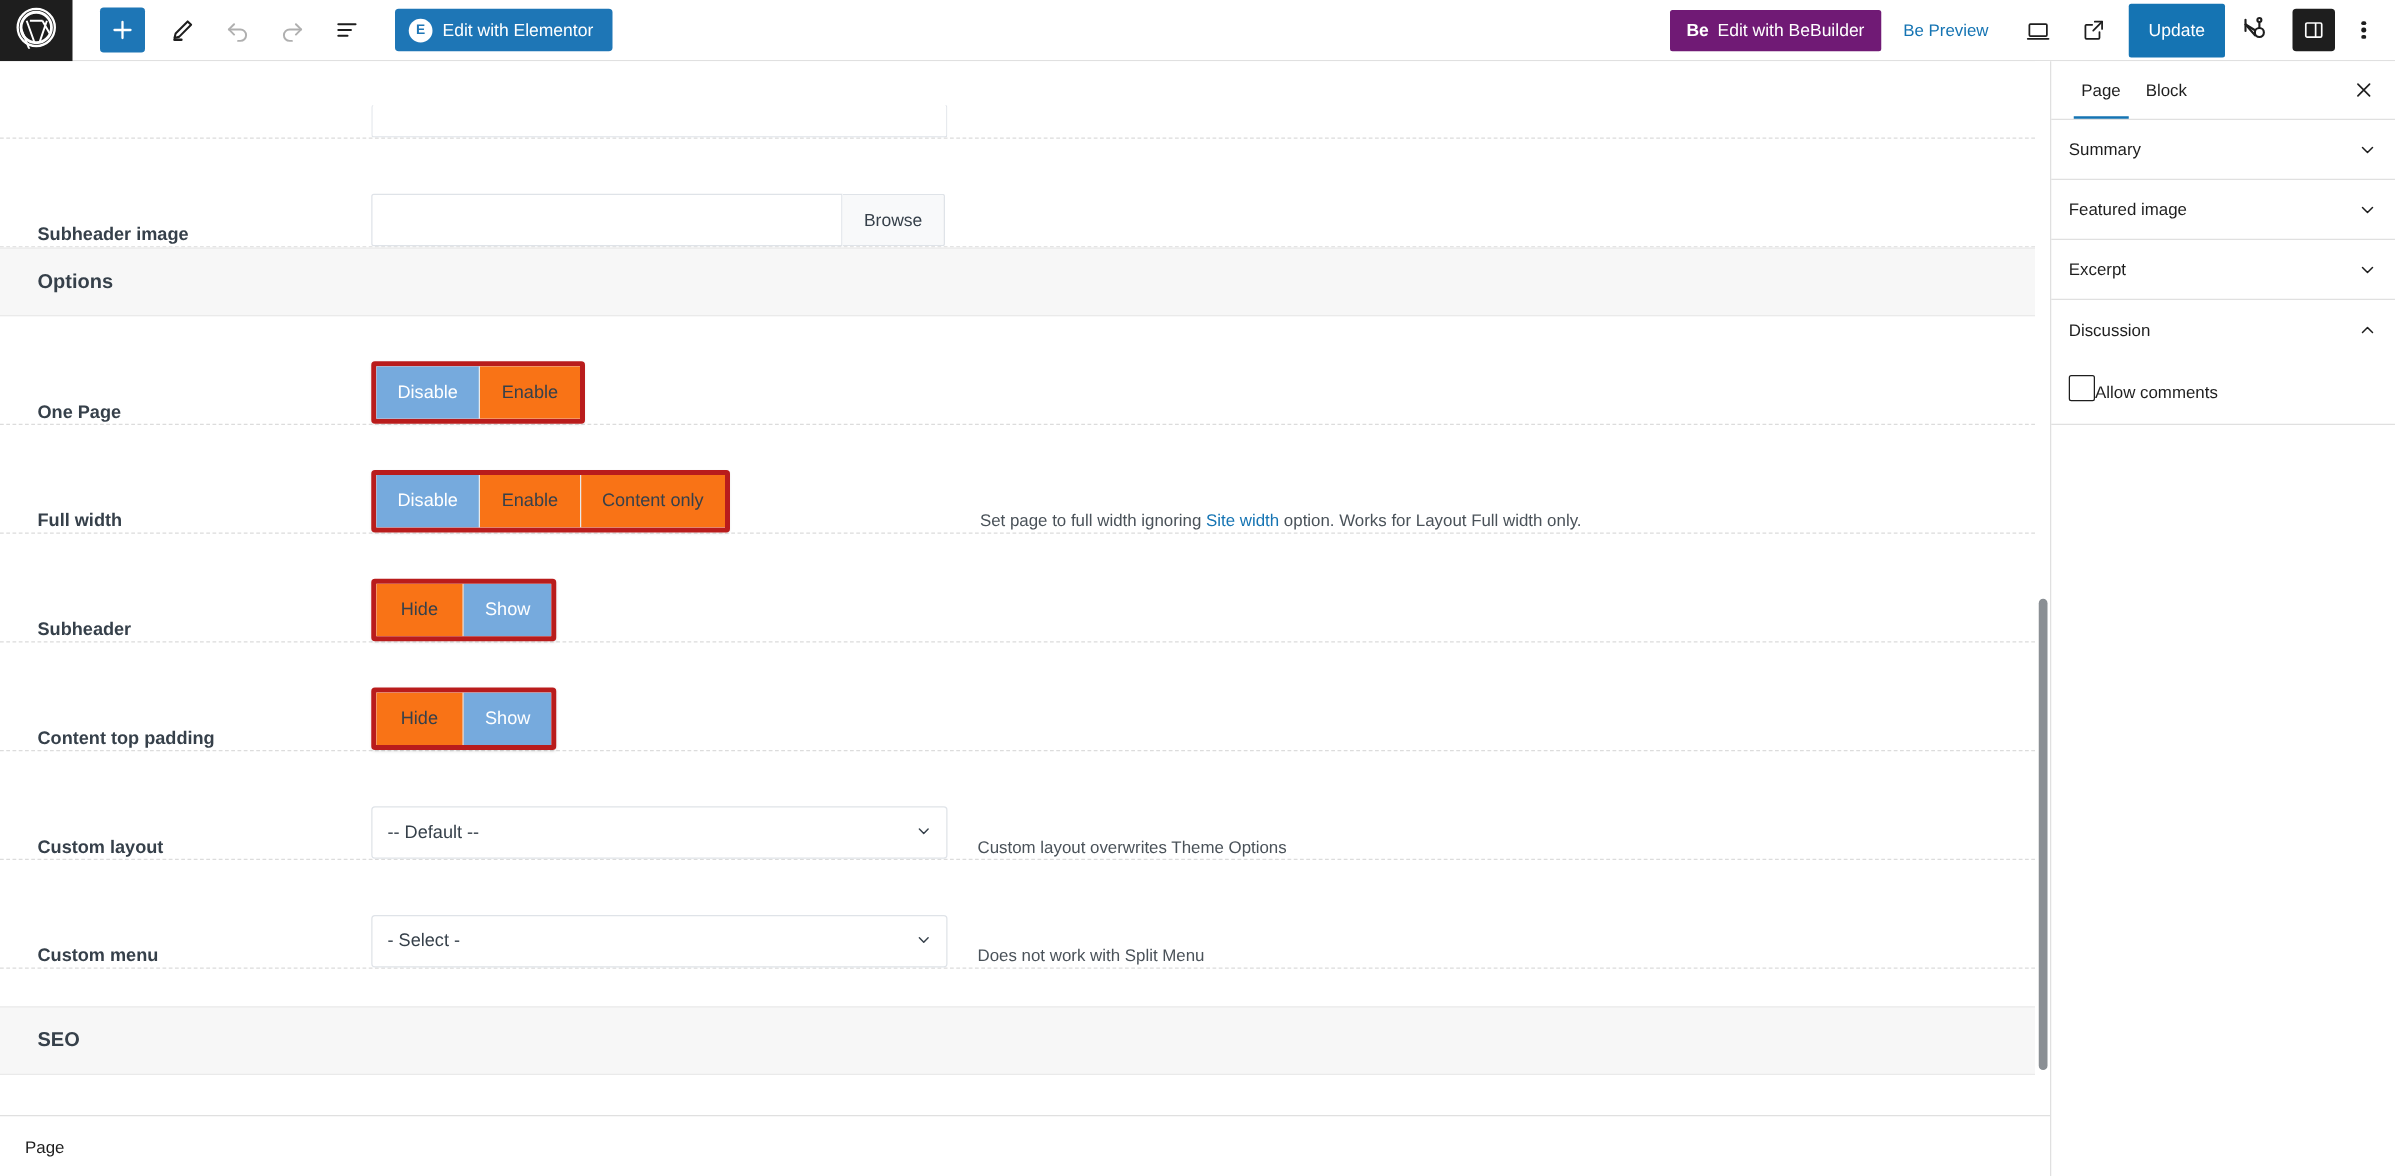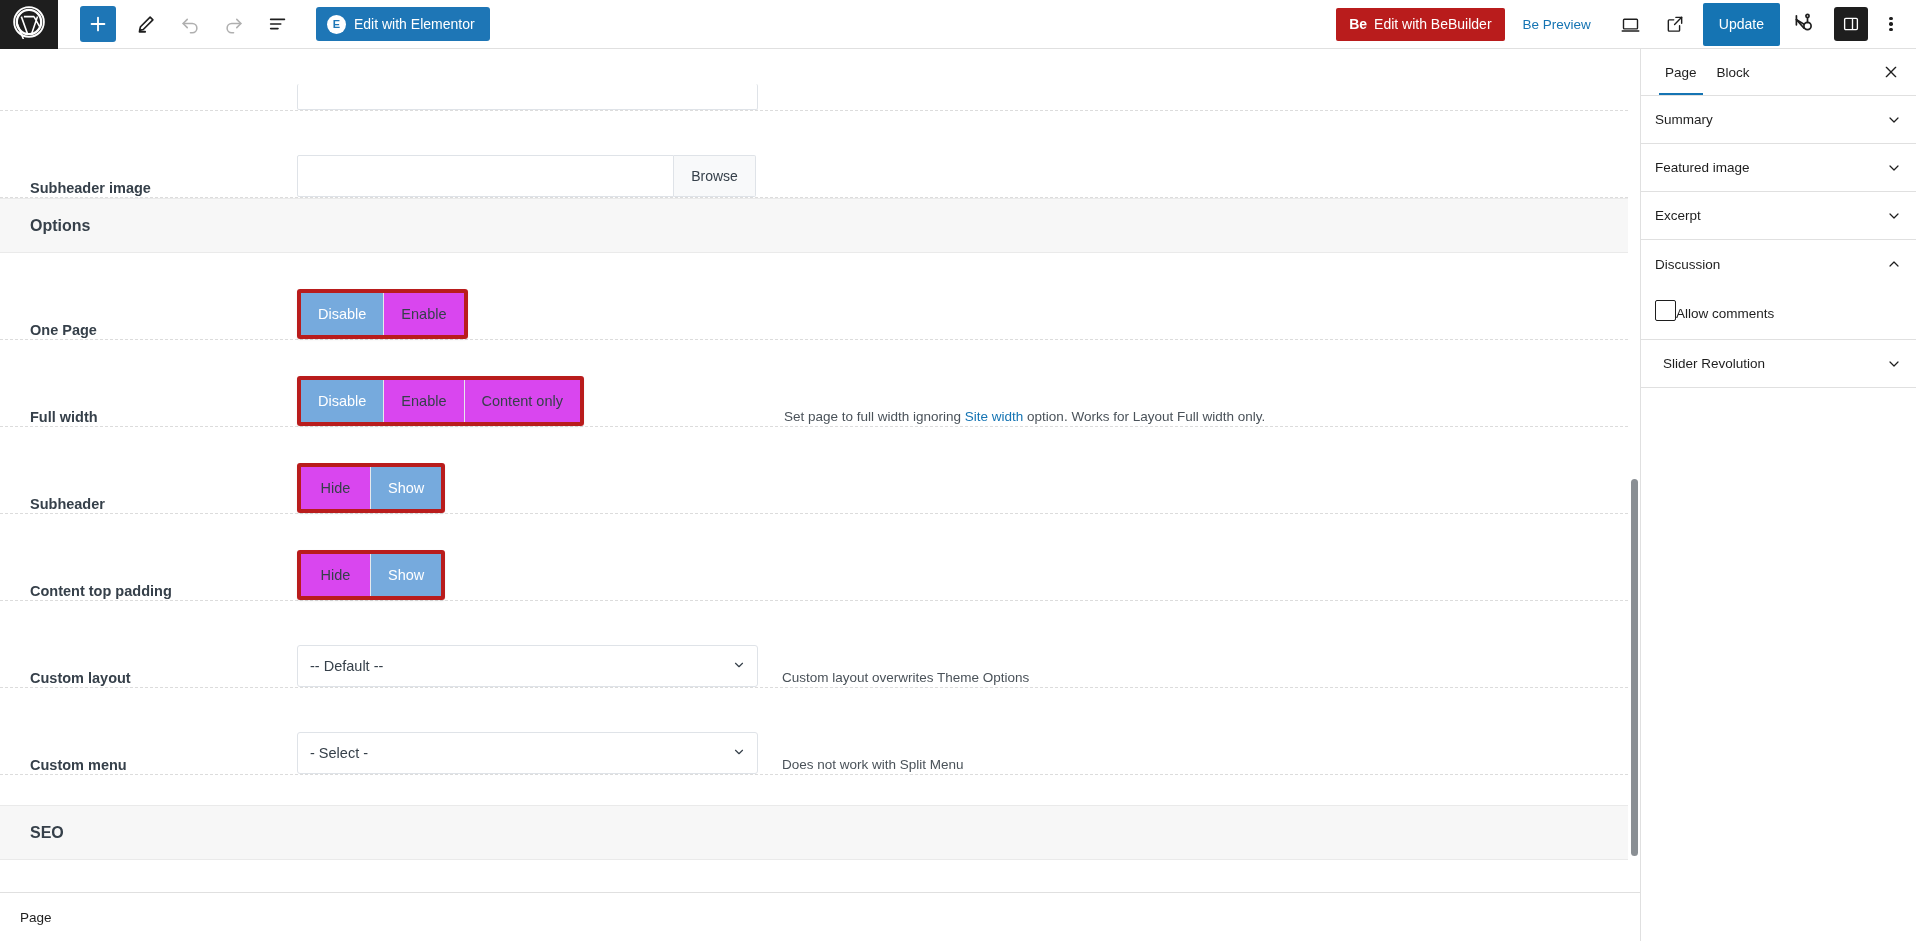--- a/index.html
+++ b/index.html
@@ -50,21 +50,21 @@
   .elementor-badge {
     width: 19px; height: 19px; border-radius: 50%; background: #fff; color: #1e76b6;
     display: flex; align-items: center; justify-content: center;
     font-size: 11px; font-weight: bold; flex: 0 0 19px;
   }
 
   .tb-right {
     margin-left: auto; display: flex; align-items: center; gap: 0px; padding-right: 8px;
   }
   .btn-bebuilder {
-    background: #b91c1c; color: #fff; height: 33px; border-radius: 2px;
+    background: #701a75; color: #fff; height: 33px; border-radius: 2px;
     display: flex; align-items: center; gap: 7px; padding: 0 13px;
     font-size: 14px; cursor: pointer; border: none; white-space: nowrap;
   }
   .be-mark { font-weight: bold; font-size: 14px; }
   .link-bepreview {
     color: #1574b3; font-size: 13.5px; text-decoration: none;
     padding: 0 18px; cursor: pointer; white-space: nowrap;
   }
   .btn-update {
     background: #1574b3; color: #fff; height: 43px; border-radius: 2px;
@@ -135,21 +135,21 @@
 
   
   .toggle-group {
     display: inline-flex; border-radius: 3px; overflow: hidden;
     box-shadow: 0 1px 2px rgba(0,0,0,.08);
     border: 4px solid #b91c1c;
   }
   .toggle-group .tg {
     height: 42px; min-width: 70px; padding: 0 17px;
     display: flex; align-items: center; justify-content: center;
-    font-size: 14.5px; color: #36404a; background: #d946ef;
+    font-size: 14.5px; color: #36404a; background: #f97316;
     cursor: pointer; border-right: 1px solid #e6e9ec;
     white-space: nowrap;
   }
   .toggle-group .tg:last-child { border-right: none; }
   .toggle-group .tg.active { background: #76aadd; color: #ffffff; }
 
   
   .sel-wrap { position: relative; width: 461px; }
   .sel {
     width: 461px; height: 42px; border: 1px solid #dfe3e8; border-radius: 3px;
@@ -482,24 +482,18 @@
   </div>
 
   <div class="rs-panel-body">
     <div class="rs-check-row">
       <div class="rs-checkbox"></div>
       <span class="rs-check-label">Allow comments</span>
     </div>
   </div>
 
 
-  <div class="rs-panel" style="padding-left:22px;">
-    <span>Slider Revolution</span>
-    <svg class="chev" viewBox="0 0 24 24" fill="none" stroke="#1e1e1e" stroke-width="1.8" stroke-linecap="round" stroke-linejoin="round">
-        <path d="M6 9l6 6 6-6"></path>
-      </svg>
-  </div>
 
 </div>
 
 <div class="status-bar">
   <span>Page</span>
 </div>
 
 </body></html>

